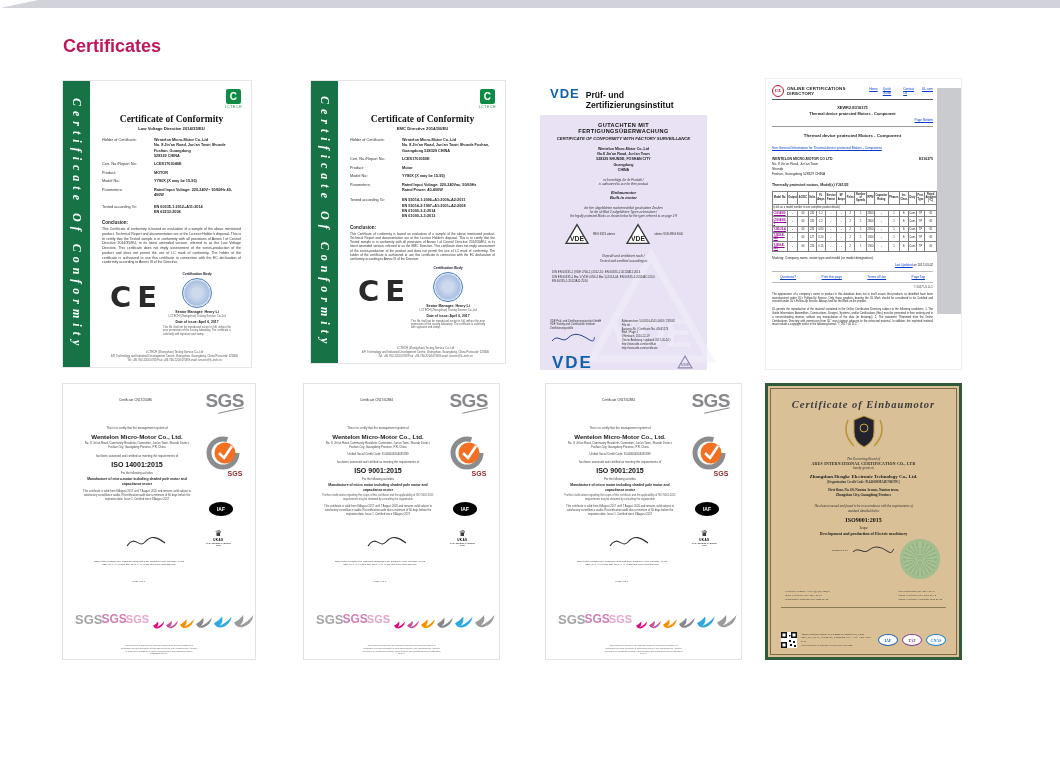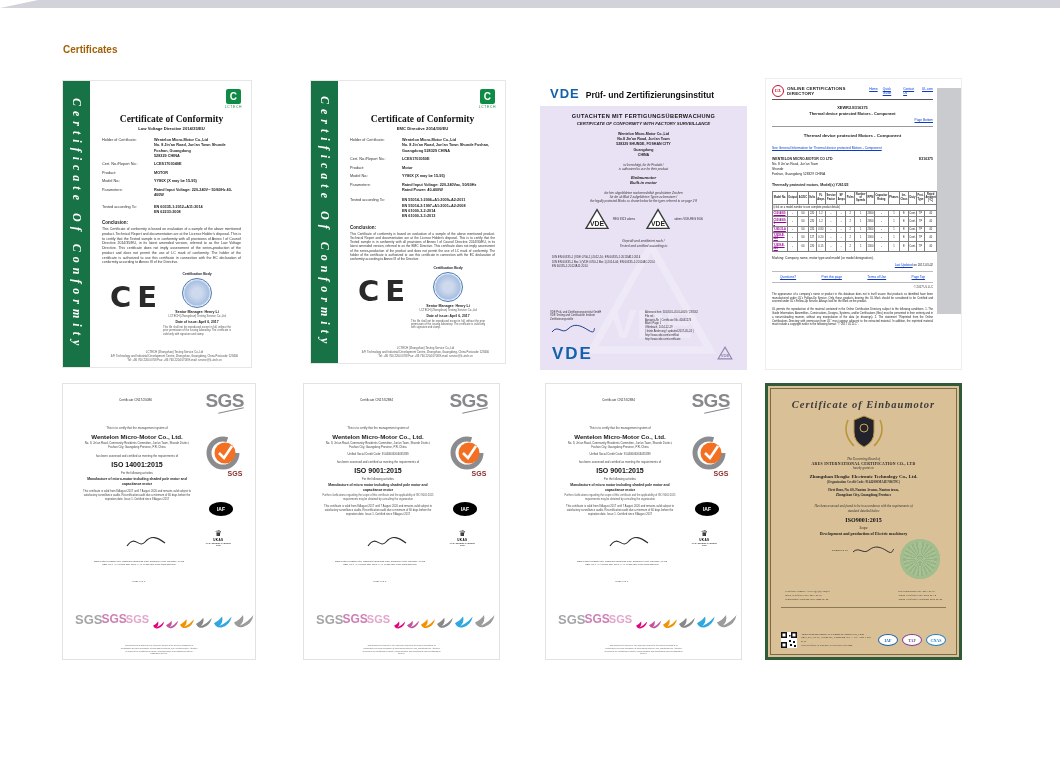--- a/index.html
+++ b/index.html
@@ -2,26 +2,26 @@
 <html><head>
 <meta charset="utf-8">
 <style>
 * { margin:0; padding:0; box-sizing:border-box; }
 html,body { width:1060px; height:771px; }
 body { position:relative; background:#fff; font-family:"Liberation Sans",sans-serif; overflow:hidden; color:#222; }
 
 .topbar { position:absolute; top:0; left:0; width:100%; height:8px; background:#d2d3da; }
 .topbar-notch { position:absolute; top:0; left:0; width:0; height:0; border-top:8px solid #fff; border-right:38px solid transparent; }
 
-.page-title { position:absolute; left:63px; top:44px; font-size:10px; font-weight:bold; color:#a16207; }
+.page-title { position:absolute; left:63px; top:36px; font-size:18px; font-weight:bold; color:#be185d; }
 
 .cert { position:absolute; background:#fff; }
 #c1 { left:62px;  top:80px;  width:190px; height:288px; border:1px solid #e6e6e6; }
 #c2 { left:310px; top:80px;  width:196px; height:284px; border:1px solid #e6e6e6; }
-#c3 { left:540px; top:78px;  width:207px; height:292px; background:#e9e2f4; }
+#c3 { left:540px; top:78px;  width:167px; height:292px; background:#e9e2f4; }
 #c4 { left:765px; top:78px;  width:197px; height:292px; border:1px solid #eee; }
 #s1 { left:62px;  top:383px; width:194px; height:277px; border:1px solid #e2e2e2; }
 #s2 { left:303px; top:383px; width:197px; height:277px; border:1px solid #e2e2e2; }
 #s3 { left:545px; top:383px; width:197px; height:277px; border:1px solid #e2e2e2; }
 #ar { left:765px; top:383px; width:197px; height:277px; background:#d9c097; border:3px solid #2f5b38; }
 
 
 .lc-side { position:absolute; left:0; top:0; bottom:0; width:27px; background:#177245; display:flex; align-items:center; justify-content:center; }
 .lc-side span { writing-mode:vertical-lr; font-family:"Liberation Serif",serif; font-style:italic; font-weight:bold; font-size:12px; letter-spacing:5px; color:#fff; }
 .lc-body { position:absolute; left:27px; right:0; top:0; bottom:0; padding:8px 10px 6px 12px; }

